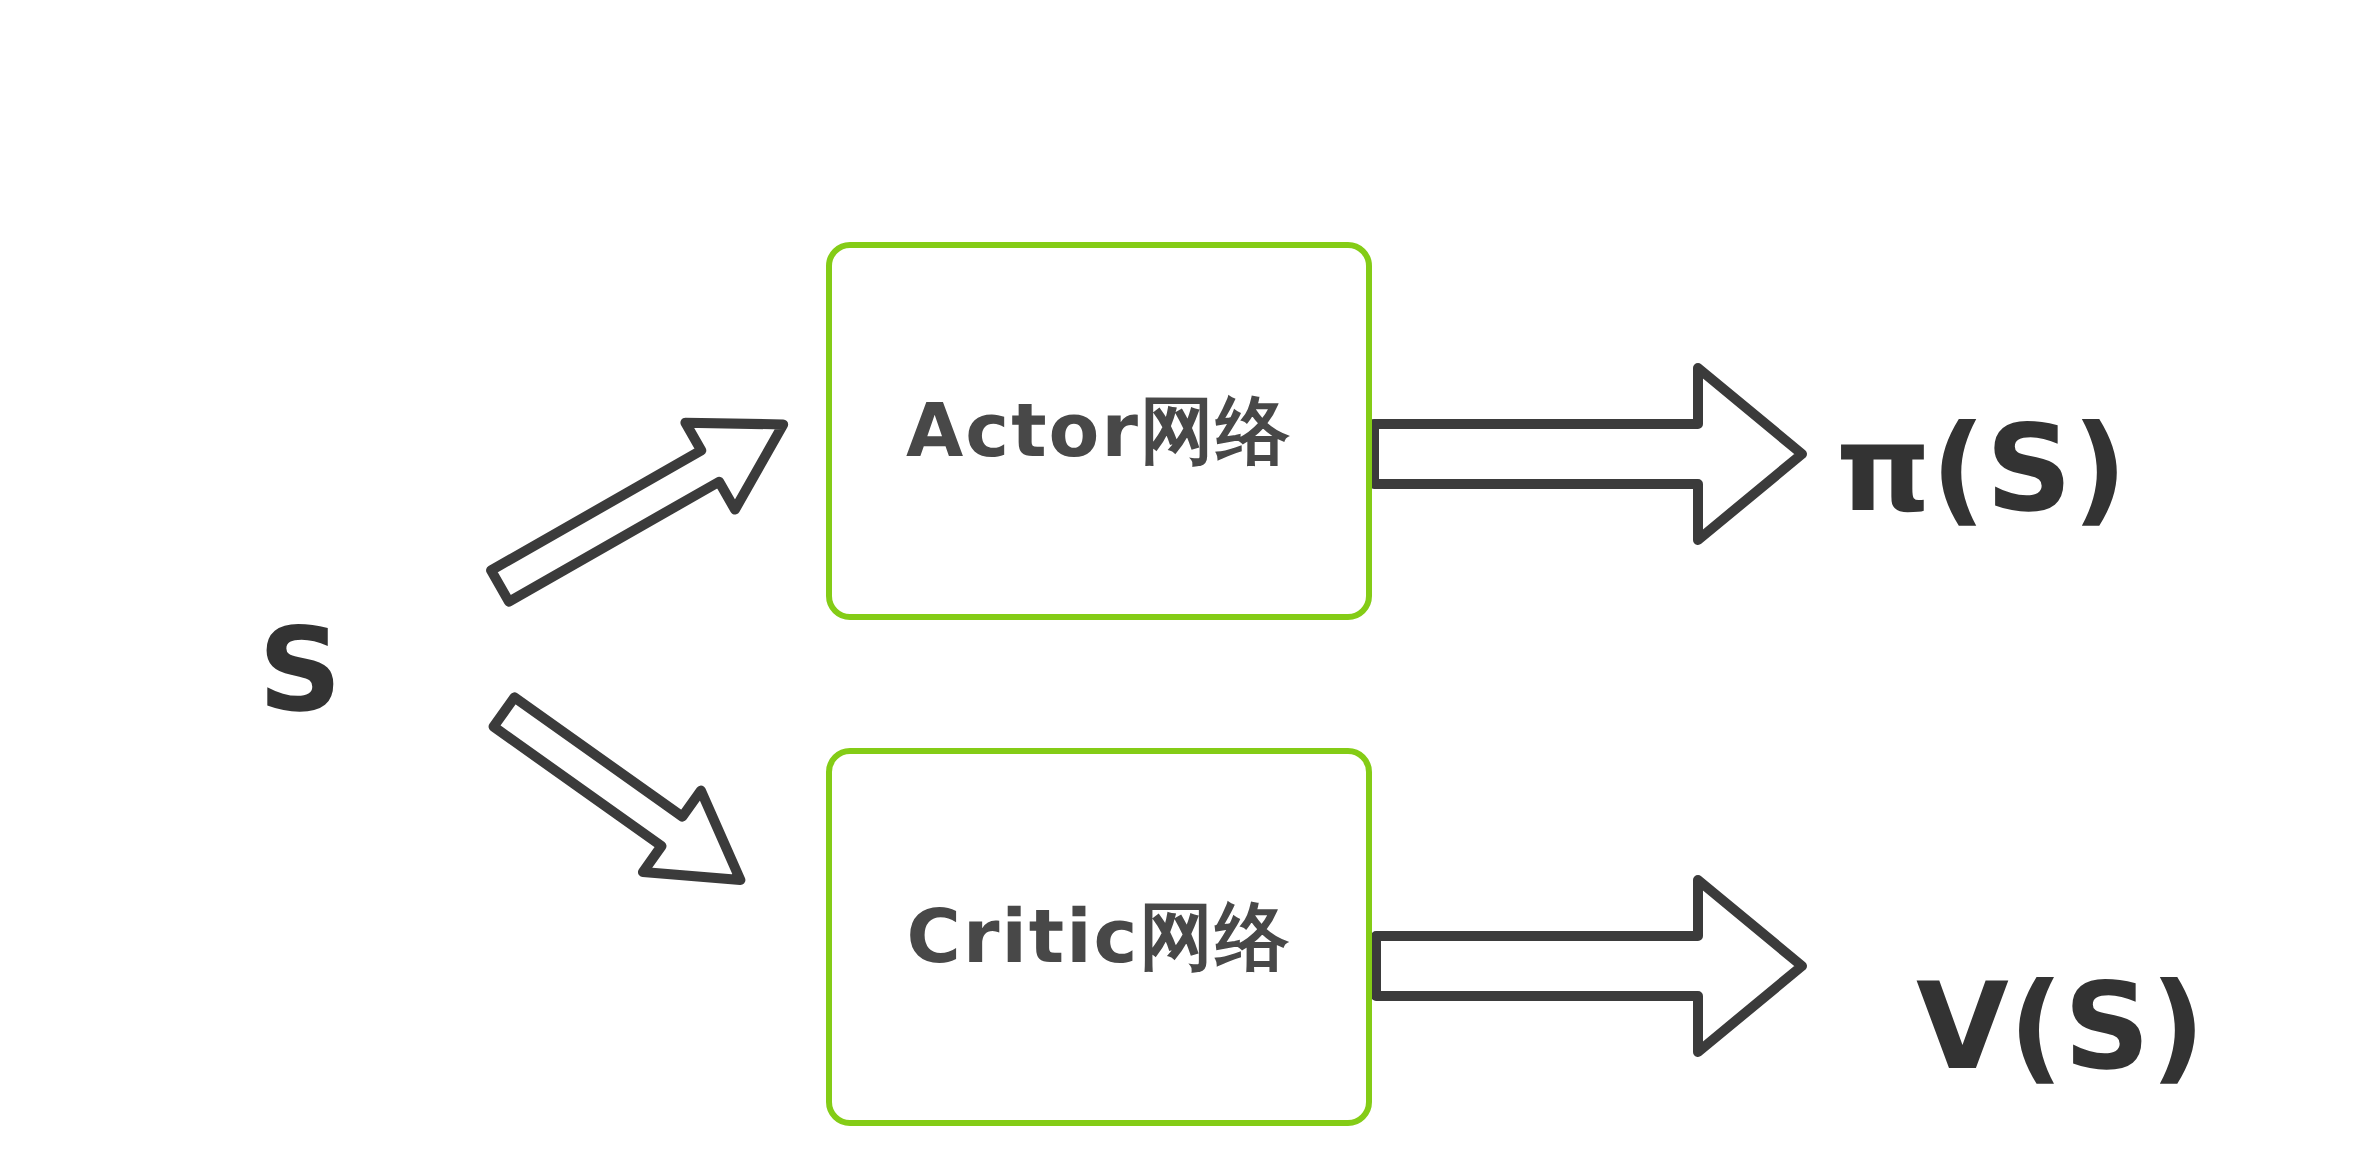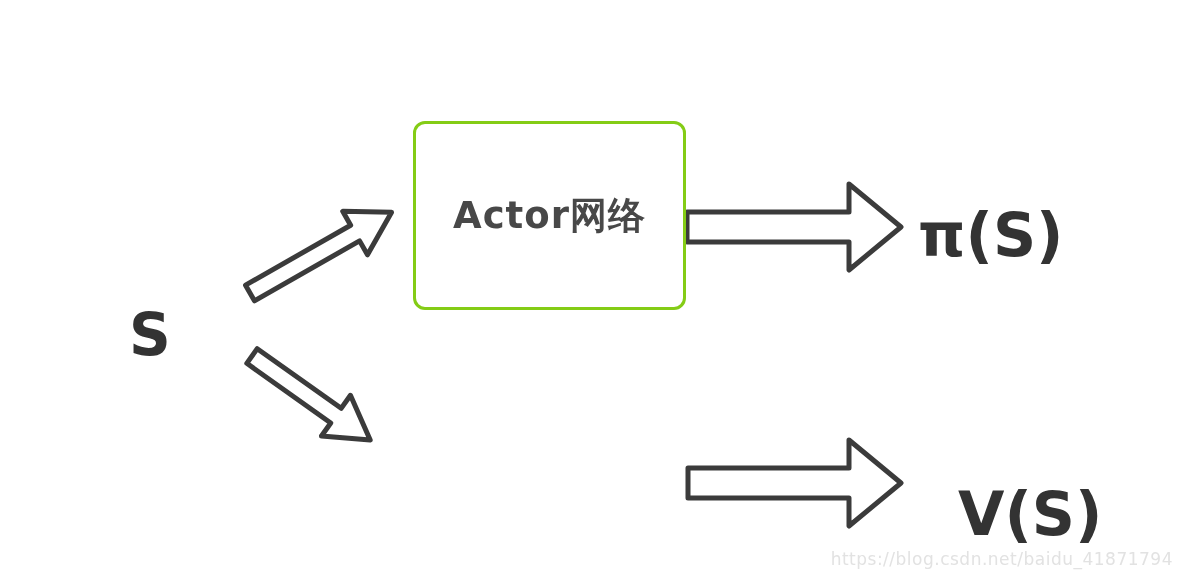--- a/index.html
+++ b/index.html
@@ -97,20 +97,22 @@
 
     <polygon points="688,468 849,468 849,440 901,483 849,526 849,498 688,498"></polygon>
   </svg>
 
   <div class="state-label">S</div>
 
   <div class="net-box actor-box">
     <span class="net-label">Actor网络</span>
   </div>
 
+  <div class="net-box critic-box">
+    <span class="net-label">Critic网络</span>
+  </div>
 
   <div class="output-label pi-label">π(S)</div>
 
   <div class="output-label v-label">V(S)</div>
 
-  <div class="watermark">https://blog.csdn.net/baidu_41871794</div>
 
 </div>
 
 </body></html>

